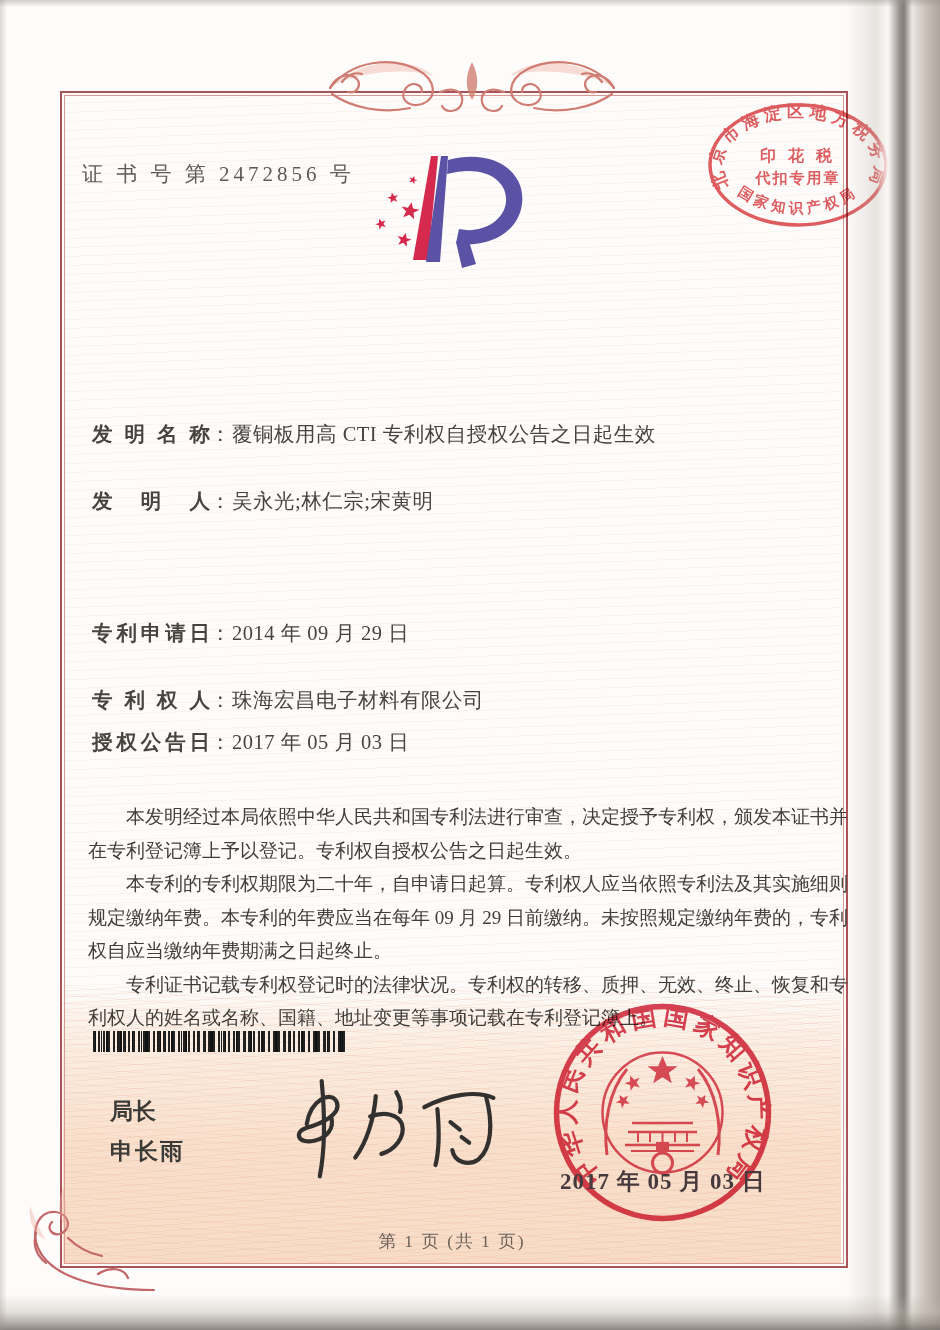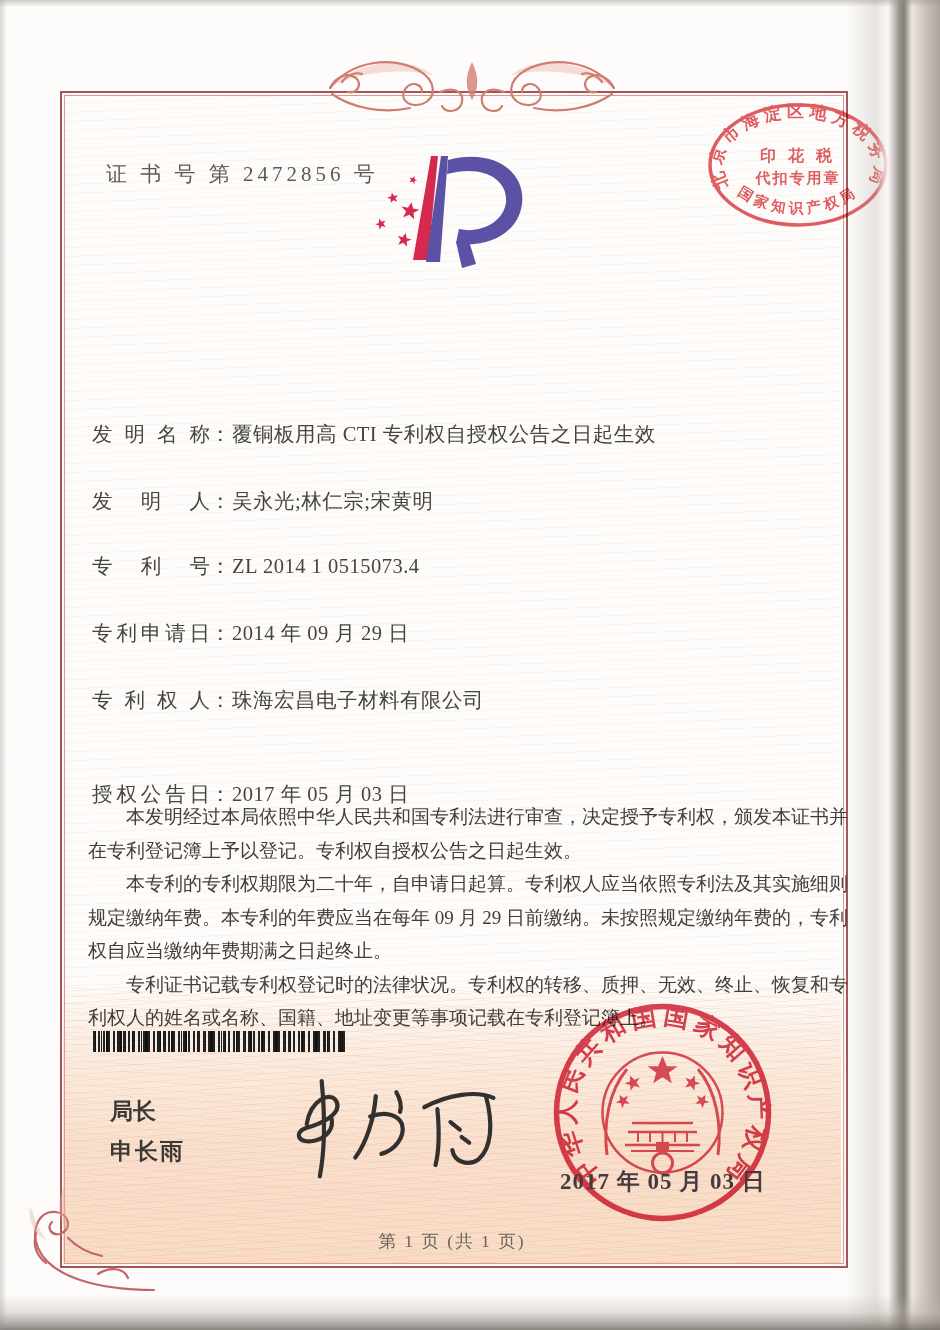--- a/index.html
+++ b/index.html
@@ -27,27 +27,27 @@
     background:repeating-linear-gradient(178deg,rgba(220,160,140,.09) 0 1px,transparent 1px 9px);
   }
   .bottom-tint{
     left:63px;top:985px;width:778px;height:1278px;height:278px;pointer-events:none;
     background:
       repeating-linear-gradient(176deg,rgba(225,140,115,.12) 0 1px,transparent 1px 6px),
       repeating-linear-gradient(184deg,rgba(225,140,115,.10) 0 1px,transparent 1px 8px),
       linear-gradient(180deg,rgba(250,226,206,0) 0,rgba(250,226,206,.55) 60px,rgba(248,219,196,.85) 160px,rgba(247,216,192,.9) 278px);
   }
   
-  .cert-no{left:82px;top:160px;font-size:21px;letter-spacing:4px;color:#5c5a57;margin-left:24px;}
+  .cert-no{left:82px;top:160px;font-size:21px;letter-spacing:4px;color:#5c5a57;}
   .title{
     left:60px;top:293px;width:784px;text-align:center;
     font-size:46px;font-weight:700;letter-spacing:26px;padding-left:26px;box-sizing:border-box;color:#35332f;
   }
   .field-row{left:92px;width:720px;font-size:20.5px;color:#46443f;white-space:nowrap;}
-  .field-label{display:inline-block;width:118px;text-align:justify;text-align-last:justify;vertical-align:top;}
+  .field-label{display:inline-block;width:118px;text-align:justify;text-align-last:justify;vertical-align:top;font-weight:bold;}
   .field-colon{display:inline-block;width:22px;}
   .field-value{letter-spacing:.5px;}
   .body-text{left:88px;top:800px;width:760px;font-size:19px;line-height:33.5px;color:#403d3a;text-align:justify;}
   .body-text p{margin:0;text-indent:2em;}
   .director-title{left:110px;top:1096px;font-size:23px;font-weight:600;color:#3c3a37;font-family:"Liberation Sans","DejaVu Sans",sans-serif;}
   .director-name{left:110px;top:1136px;font-size:23px;font-weight:600;color:#3c3a37;font-family:"Liberation Sans","DejaVu Sans",sans-serif;letter-spacing:2px;text-align:right;}
   .seal-date{left:560px;top:1166px;font-size:23px;font-weight:600;color:#473a3e;letter-spacing:1px;white-space:nowrap;}
   .footer{left:60px;top:1229px;width:784px;text-align:center;font-size:17.5px;color:#6b625a;letter-spacing:2px;}
   
   .barcode{
@@ -161,30 +161,27 @@
     <text class="stamp-text" x="100" y="88" font-size="15" letter-spacing="2" text-anchor="middle">代扣专用章</text>
   </svg>
 
 
   <div class="abs field-row" style="top:420px;">
     <span class="field-label">发明名称</span><span class="field-colon">：</span><span class="field-value">覆铜板用高 CTI 专利权自授权公告之日起生效</span>
   </div>
   <div class="abs field-row" style="top:487px;">
     <span class="field-label">发明人</span><span class="field-colon">：</span><span class="field-value">吴永光;林仁宗;宋黄明</span>
   </div>
-  <div class="abs field-row" style="top:552px;">
-    <span class="field-label">专利号</span><span class="field-colon">：</span><span class="field-value">ZL 2014 1 0515073.4</span>
-  </div>
   <div class="abs field-row" style="top:619px;">
     <span class="field-label">专利申请日</span><span class="field-colon">：</span><span class="field-value">2014 年 09 月 29 日</span>
   </div>
   <div class="abs field-row" style="top:686px;">
     <span class="field-label">专利权人</span><span class="field-colon">：</span><span class="field-value">珠海宏昌电子材料有限公司</span>
   </div>
-  <div class="abs field-row" style="top:780px;">
+  <div class="abs field-row" style="top:728px;">
     <span class="field-label">授权公告日</span><span class="field-colon">：</span><span class="field-value">2017 年 05 月 03 日</span>
   </div>
 
   <div class="abs body-text">
     <p>本发明经过本局依照中华人民共和国专利法进行审查，决定授予专利权，颁发本证书并在专利登记簿上予以登记。专利权自授权公告之日起生效。</p>
     <p>本专利的专利权期限为二十年，自申请日起算。专利权人应当依照专利法及其实施细则规定缴纳年费。本专利的年费应当在每年 09 月 29 日前缴纳。未按照规定缴纳年费的，专利权自应当缴纳年费期满之日起终止。</p>
     <p>专利证书记载专利权登记时的法律状况。专利权的转移、质押、无效、终止、恢复和专利权人的姓名或名称、国籍、地址变更等事项记载在专利登记簿上。</p>
   </div>
 
   <div class="abs barcode"></div>

